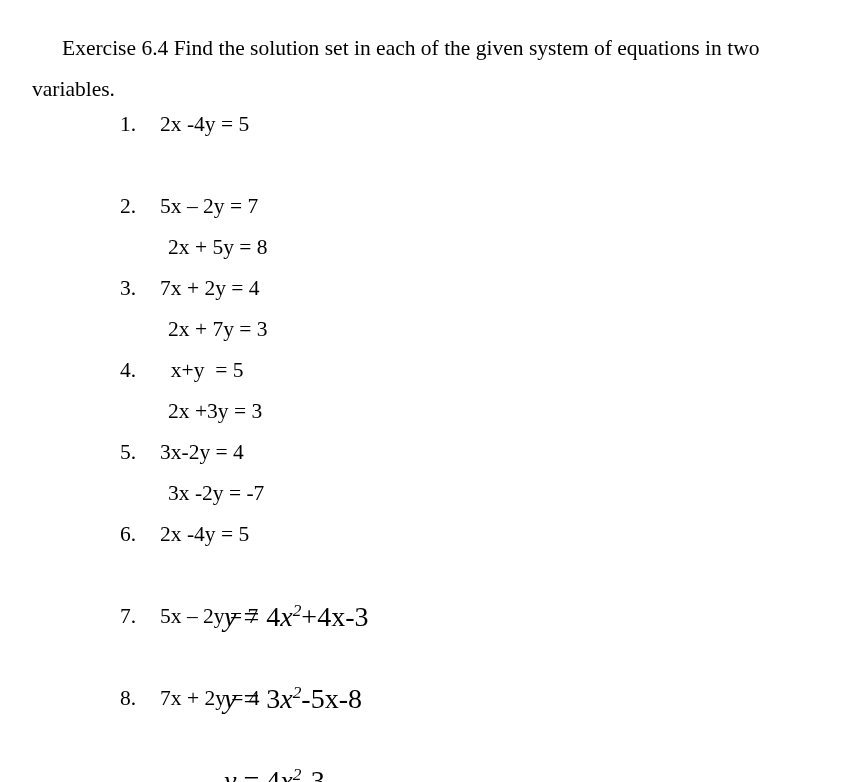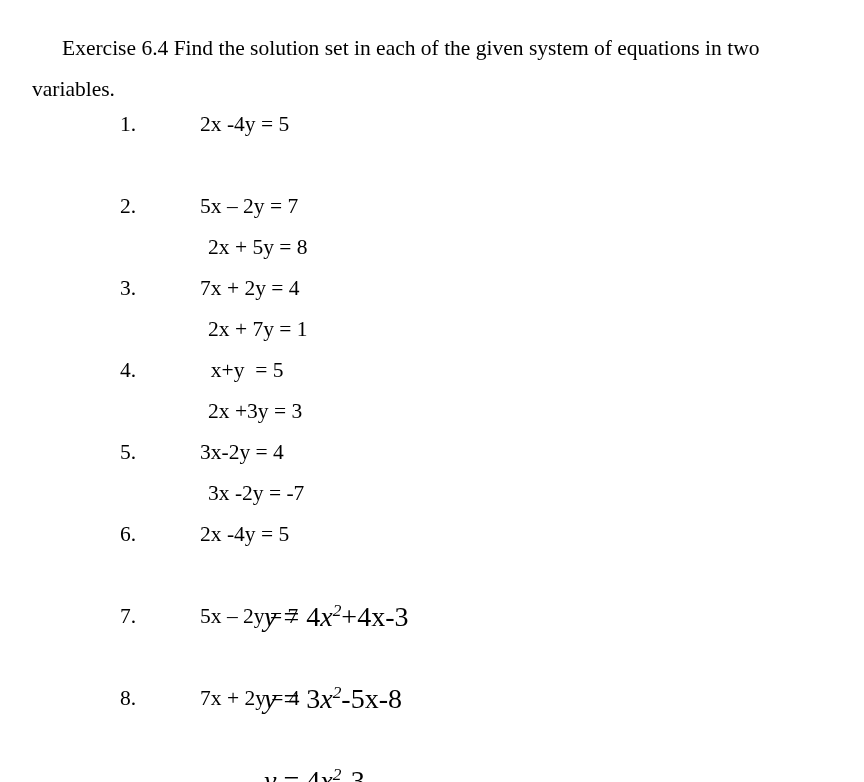--- a/index.html
+++ b/index.html
@@ -59,21 +59,20 @@
     font-size: 21.5px;
     line-height: 41px;
     text-align: left;
   }
 
   .equation {
     position: absolute;
     font-size: 21.5px;
     line-height: 41px;
     white-space: pre;
-    margin-left: 40px;
   }
 
   .equation.line-1 {
     left: 160px;
     top: 0;
   }
 
   .equation.line-2 {
     left: 168px;
     top: 41px;
@@ -110,21 +109,21 @@
 
     <div class="problem">
       <span class="problem-number">2.</span>
       <span class="equation line-1">5x – 2y = 7</span>
       <span class="equation line-2">2x + 5y = 8</span>
     </div>
 
     <div class="problem">
       <span class="problem-number">3.</span>
       <span class="equation line-1">7x + 2y = 4</span>
-      <span class="equation line-2">2x + 7y = 1</span>
+      <span class="equation line-2">2x + 7y = 3</span>
     </div>
 
     <div class="problem">
       <span class="problem-number">4.</span>
       <span class="equation line-1">  x+y  = 5</span>
       <span class="equation line-2">2x +3y = 3</span>
     </div>
 
     <div class="problem">
       <span class="problem-number">5.</span>

